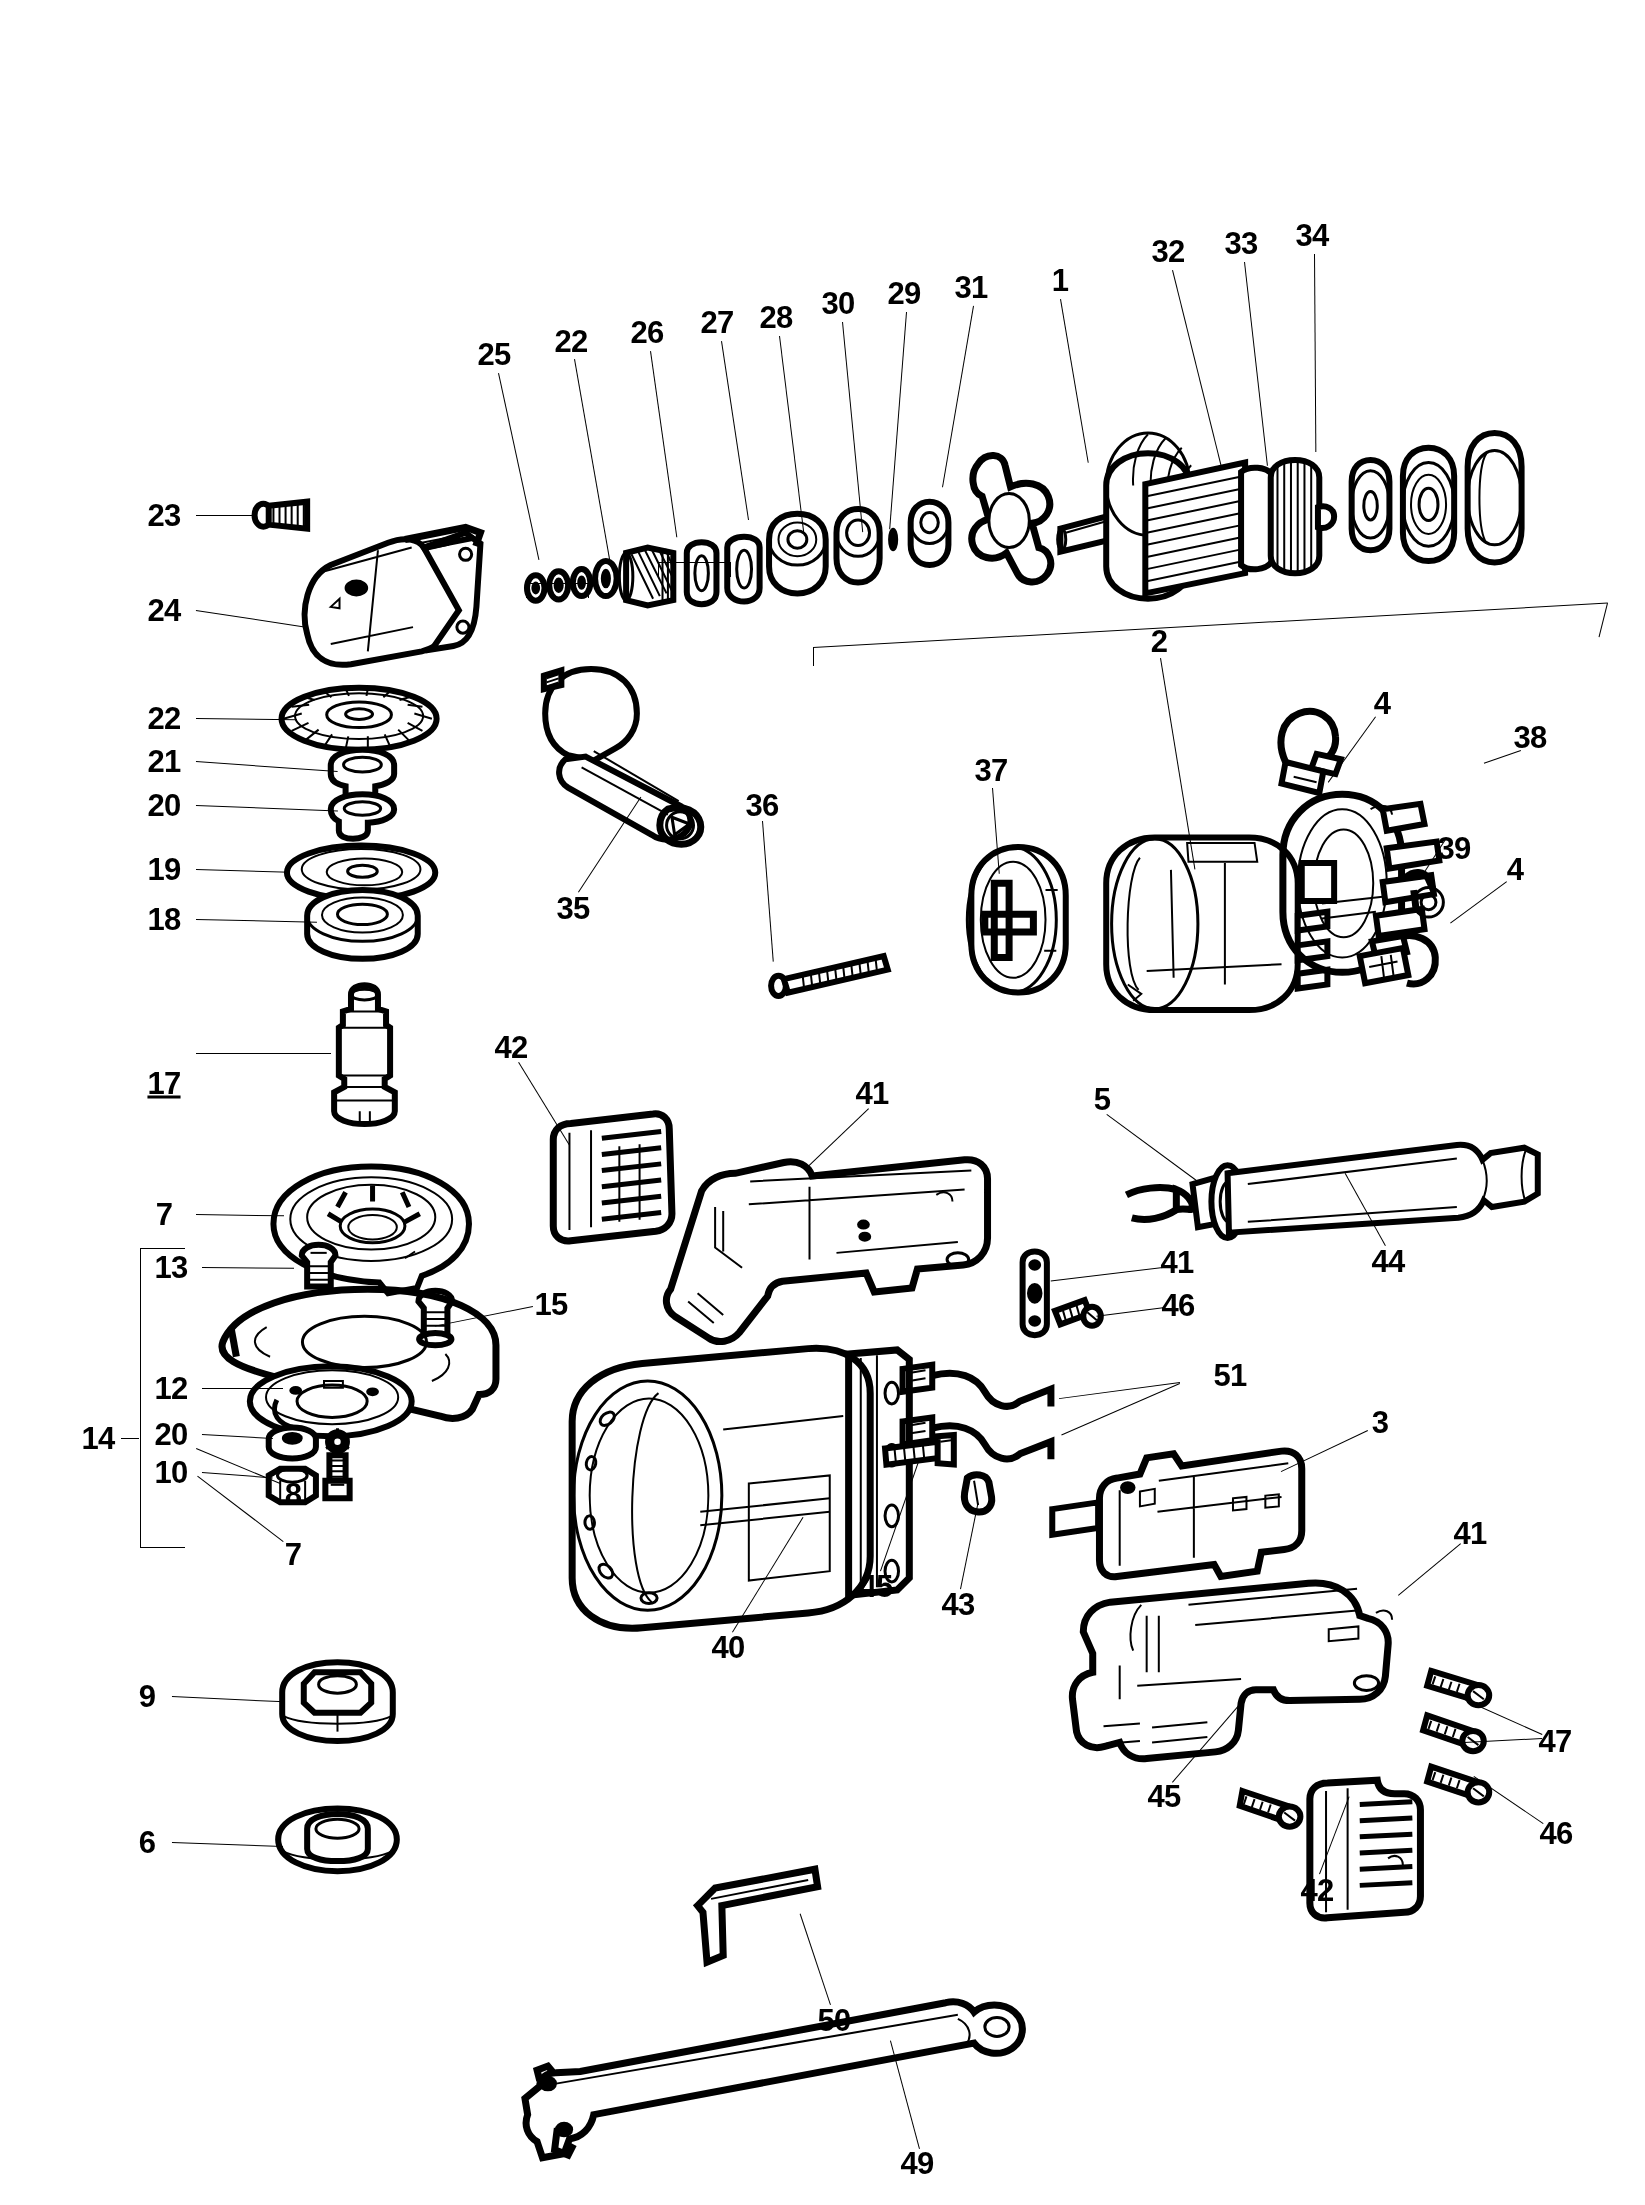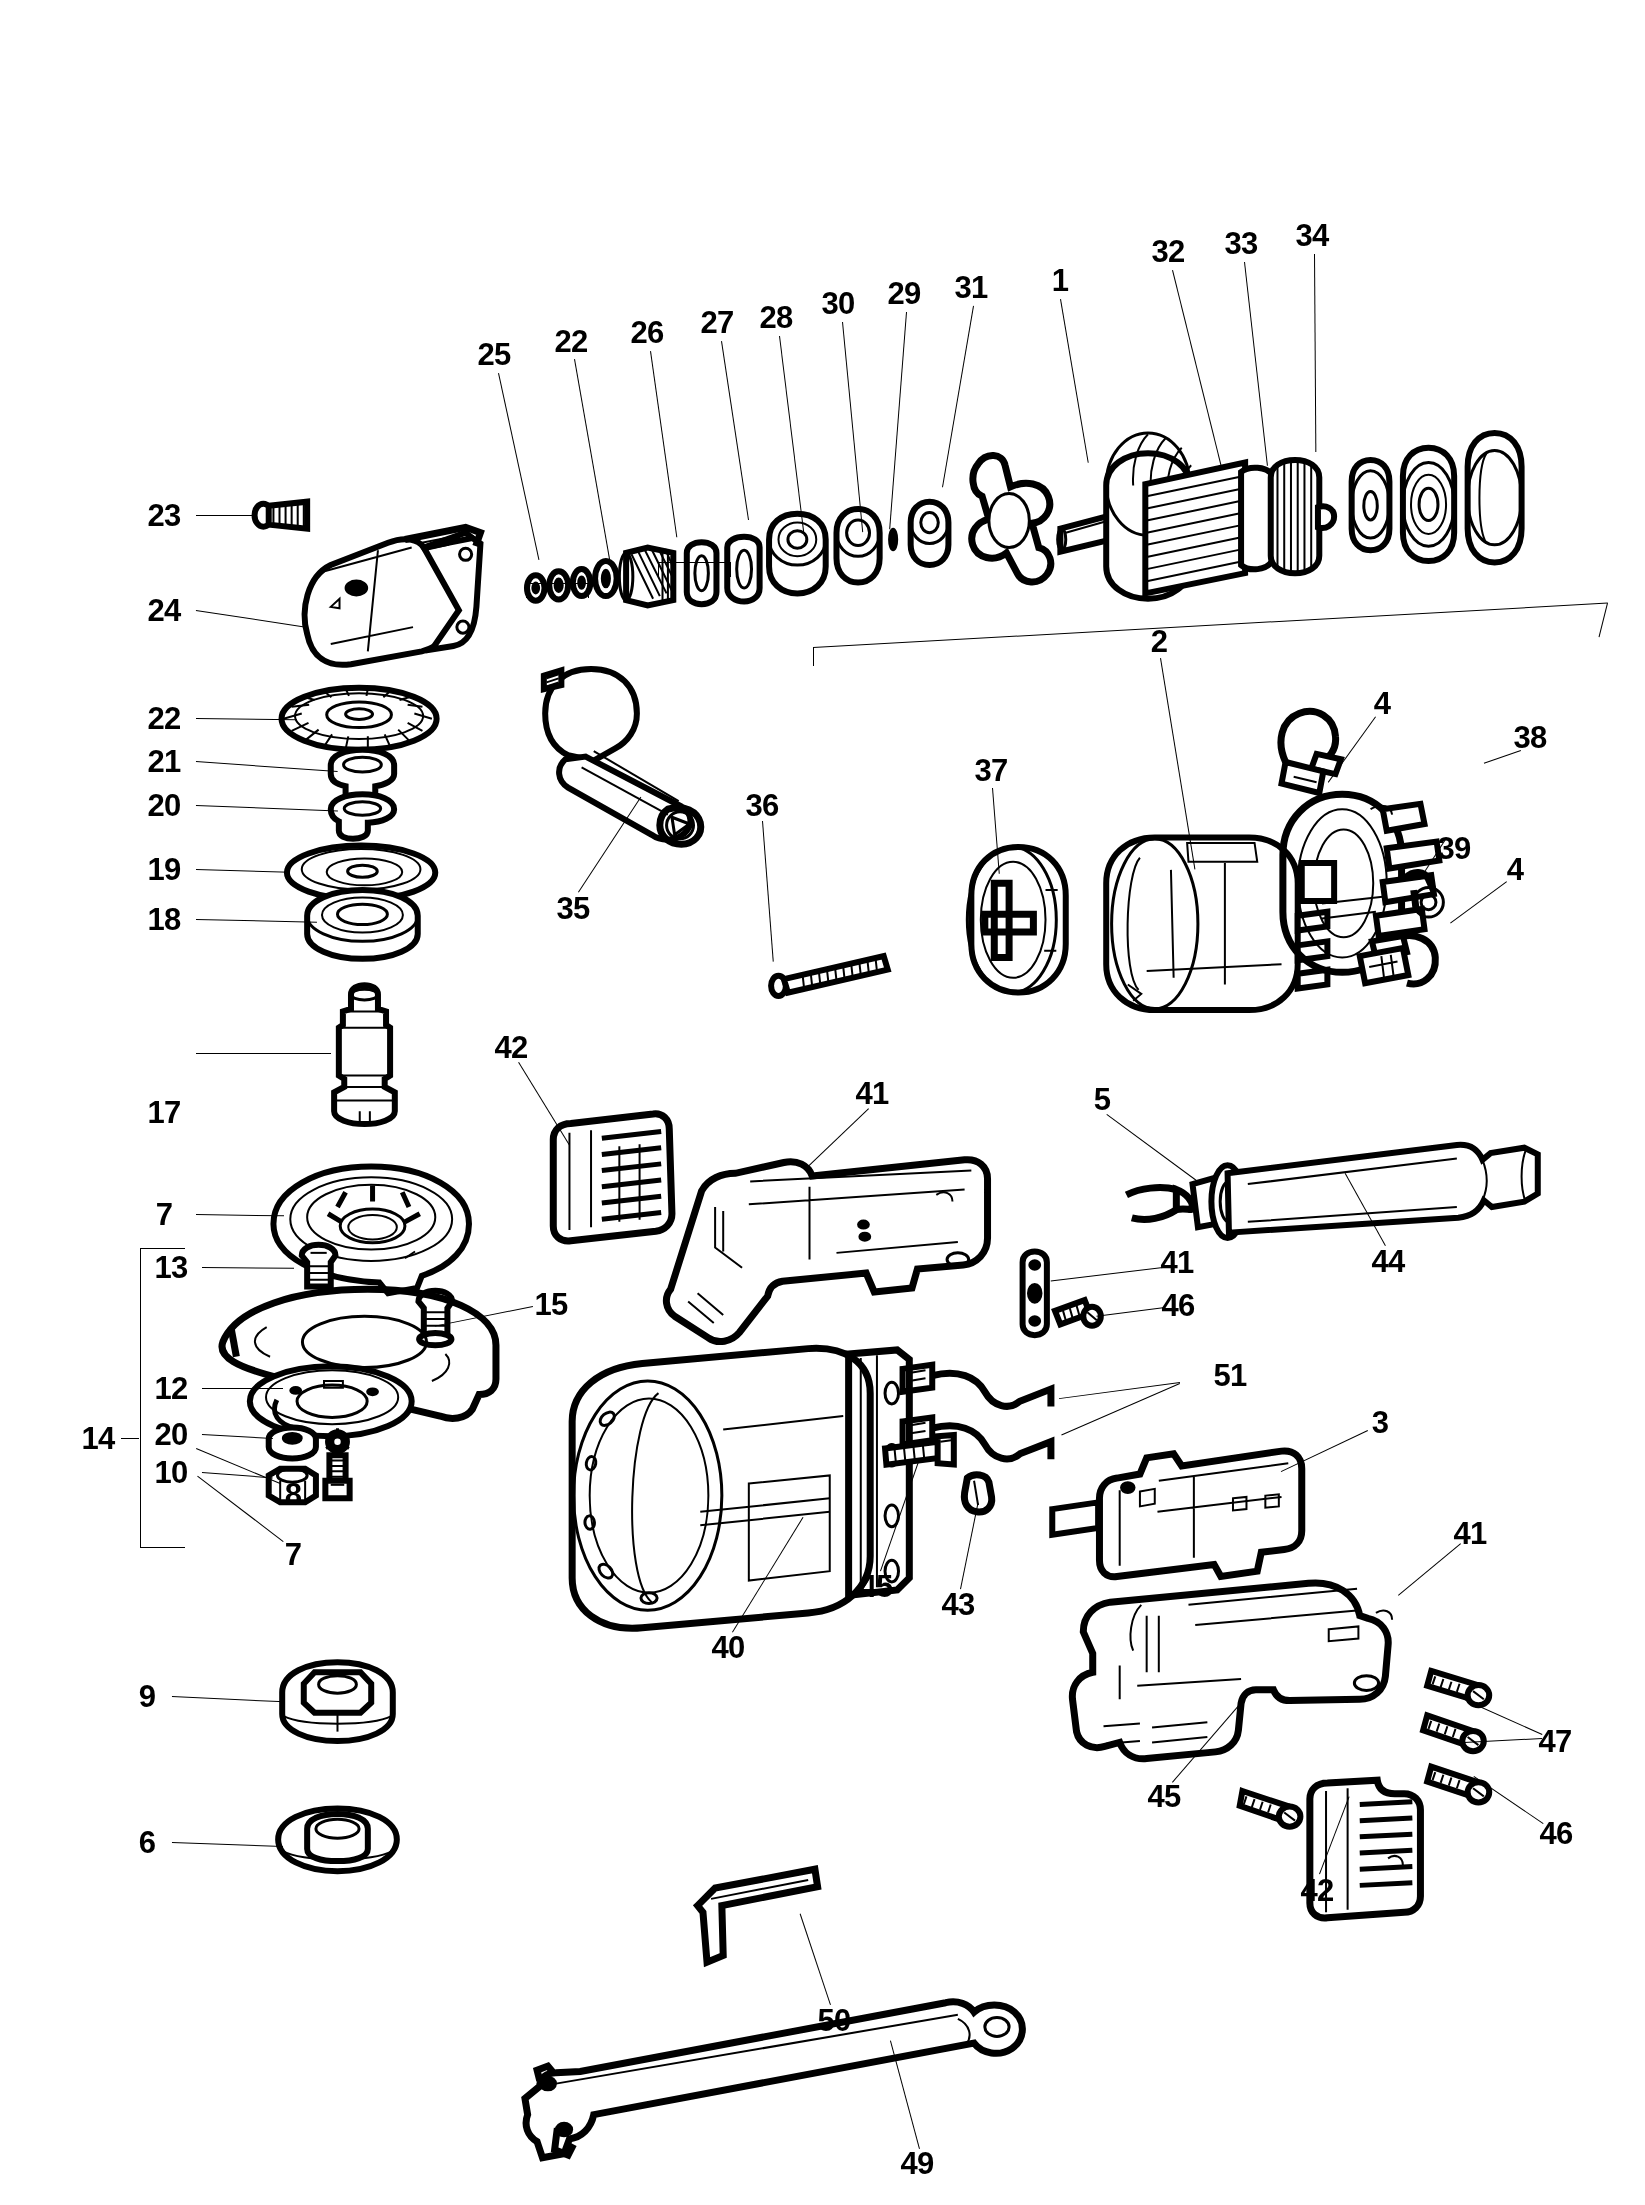--- a/index.html
+++ b/index.html
@@ -754,21 +754,21 @@
       <div class="leader" style="left: 919px; top: 2149px; width: 112px; transform: rotate(-105.043deg);"></div>
     </div>
   <div id="labels">
       <div class="callout" style="left: 164px; top: 515px;">23</div>
       <div class="callout" style="left: 164px; top: 610px;">24</div>
       <div class="callout" style="left: 164px; top: 718px;">22</div>
       <div class="callout" style="left: 164px; top: 761px;">21</div>
       <div class="callout" style="left: 164px; top: 805px;">20</div>
       <div class="callout" style="left: 164px; top: 869px;">19</div>
       <div class="callout" style="left: 164px; top: 919px;">18</div>
-      <div class="callout" style="left: 164px; top: 1112px;">17</div>
+      <div class="callout" style="left: 164px; top: 1083px; text-decoration: underline;">17</div>
       <div class="callout" style="left: 164px; top: 1214px;">7</div>
       <div class="callout" style="left: 171px; top: 1267px;">13</div>
       <div class="callout" style="left: 98px; top: 1438px;">14</div>
       <div class="callout" style="left: 171px; top: 1388px;">12</div>
       <div class="callout" style="left: 171px; top: 1434px;">20</div>
       <div class="callout" style="left: 171px; top: 1472px;">10</div>
       <div class="callout" style="left: 293px; top: 1494px;">8</div>
       <div class="callout" style="left: 293px; top: 1554px;">7</div>
       <div class="callout" style="left: 147px; top: 1696px;">9</div>
       <div class="callout" style="left: 147px; top: 1842px;">6</div>

